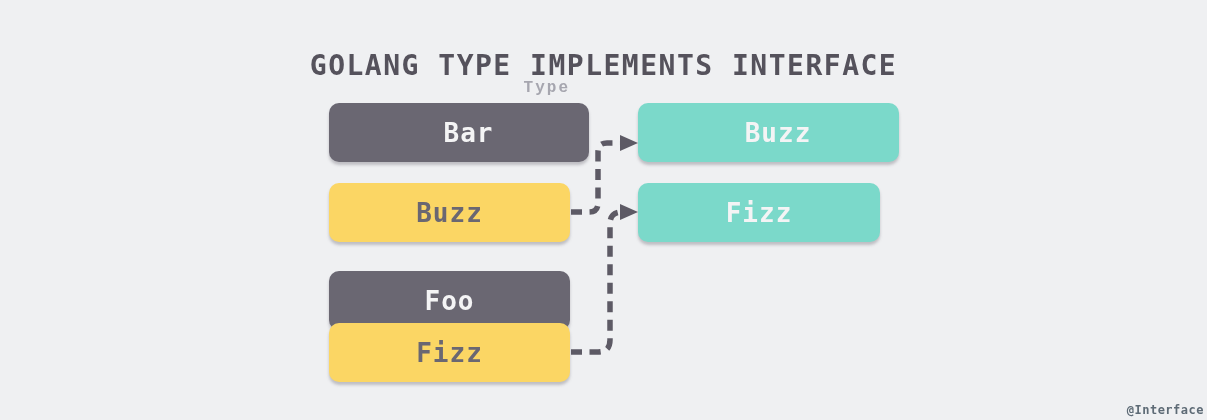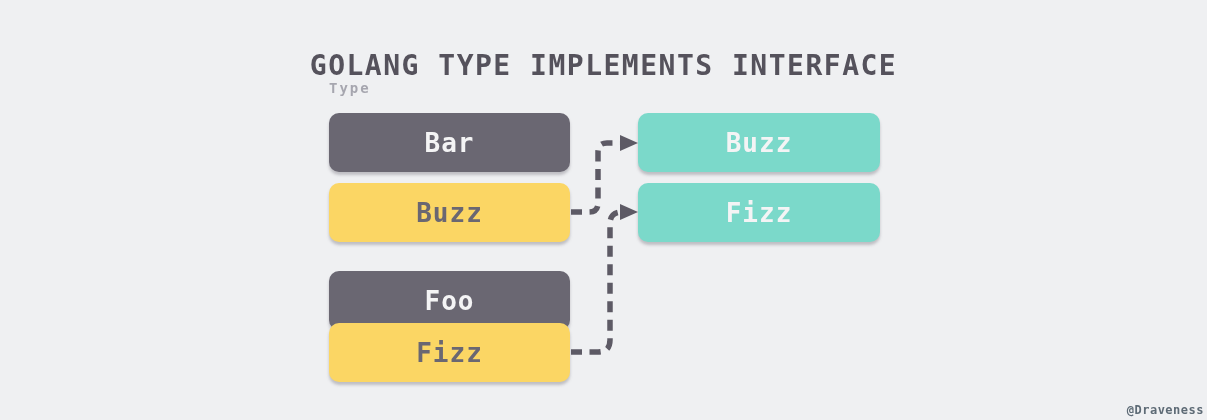--- a/index.html
+++ b/index.html
@@ -24,47 +24,48 @@
     line-height: 28px;
     font-weight: bold;
     letter-spacing: 1.5px;
     color: var(--title-text, #55525c);
     white-space: nowrap;
     margin-top: 8px;
   }
   .column-label {
     position: absolute;
     top: 78px;
-    text-align: left;
-    font-size: 14px;
+    text-align: right;
+    font-size: 16px;
     line-height: 20px;
     font-weight: bold;
     letter-spacing: 2px;
     color: var(--column-label-text, #a6a6af);
+    font-family: Liberation Mono, monospace;
   }
   .column-label--type { left: 329px; width: 241px; }
   .column-label--interface { left: 638px; width: 242px; }
   .box {
     position: absolute;
     height: 59px;
     border-radius: 10px;
     display: flex;
     align-items: center;
     justify-content: center;
     font-size: 26px;
     font-weight: bold;
     letter-spacing: 1px;
     box-shadow: 0 3px 3px rgba(99, 96, 108, 0.35);
   }
   .box--left  { left: 329px; width: 241px; }
   .box--right { left: 638px; width: 242px; }
   .box--dark   { background: var(--dark-box, #6a6772);   color: var(--light-text, #f4f4f5); }
   .box--yellow { background: var(--yellow-box, #fbd664); color: var(--dark-text, #6a6772); }
   .box--teal   { background: var(--teal-box, #7bd9ca);   color: var(--light-text, #f4f4f5); }
-  .row-1 { top: 113px; }
+  .row-1 { top: 103px; padding-left: 19px; }
   .row-2 { top: 183px; }
   .row-3 { top: 271px; }
   .row-4 { top: 323px; }
   .edges-overlay {
     position: absolute;
     left: 0; top: 0;
     width: 1207px; height: 420px;
     pointer-events: none;
   }
   .edge-path {
@@ -118,15 +119,15 @@
     <g>
       <path class="edge-path" d="M 571 212 L 589 212 Q 598 212 598 203 L 598 152 Q 598 143 607 143 L 620 143"></path>
       <polygon class="edge-head" points="620,135 638,143 620,151"></polygon>
     </g>
     <g>
       <path class="edge-path" d="M 571 352 L 598 352 Q 610 352 610 340 L 610 224 Q 610 212 622 212 L 622 212"></path>
       <polygon class="edge-head" points="620,204 638,212 620,220"></polygon>
     </g>
   </svg>
 
-  <div class="watermark">@Draveness</div>
+  <div class="watermark">@Interface</div>
 
 </div>
 
 </body></html>

